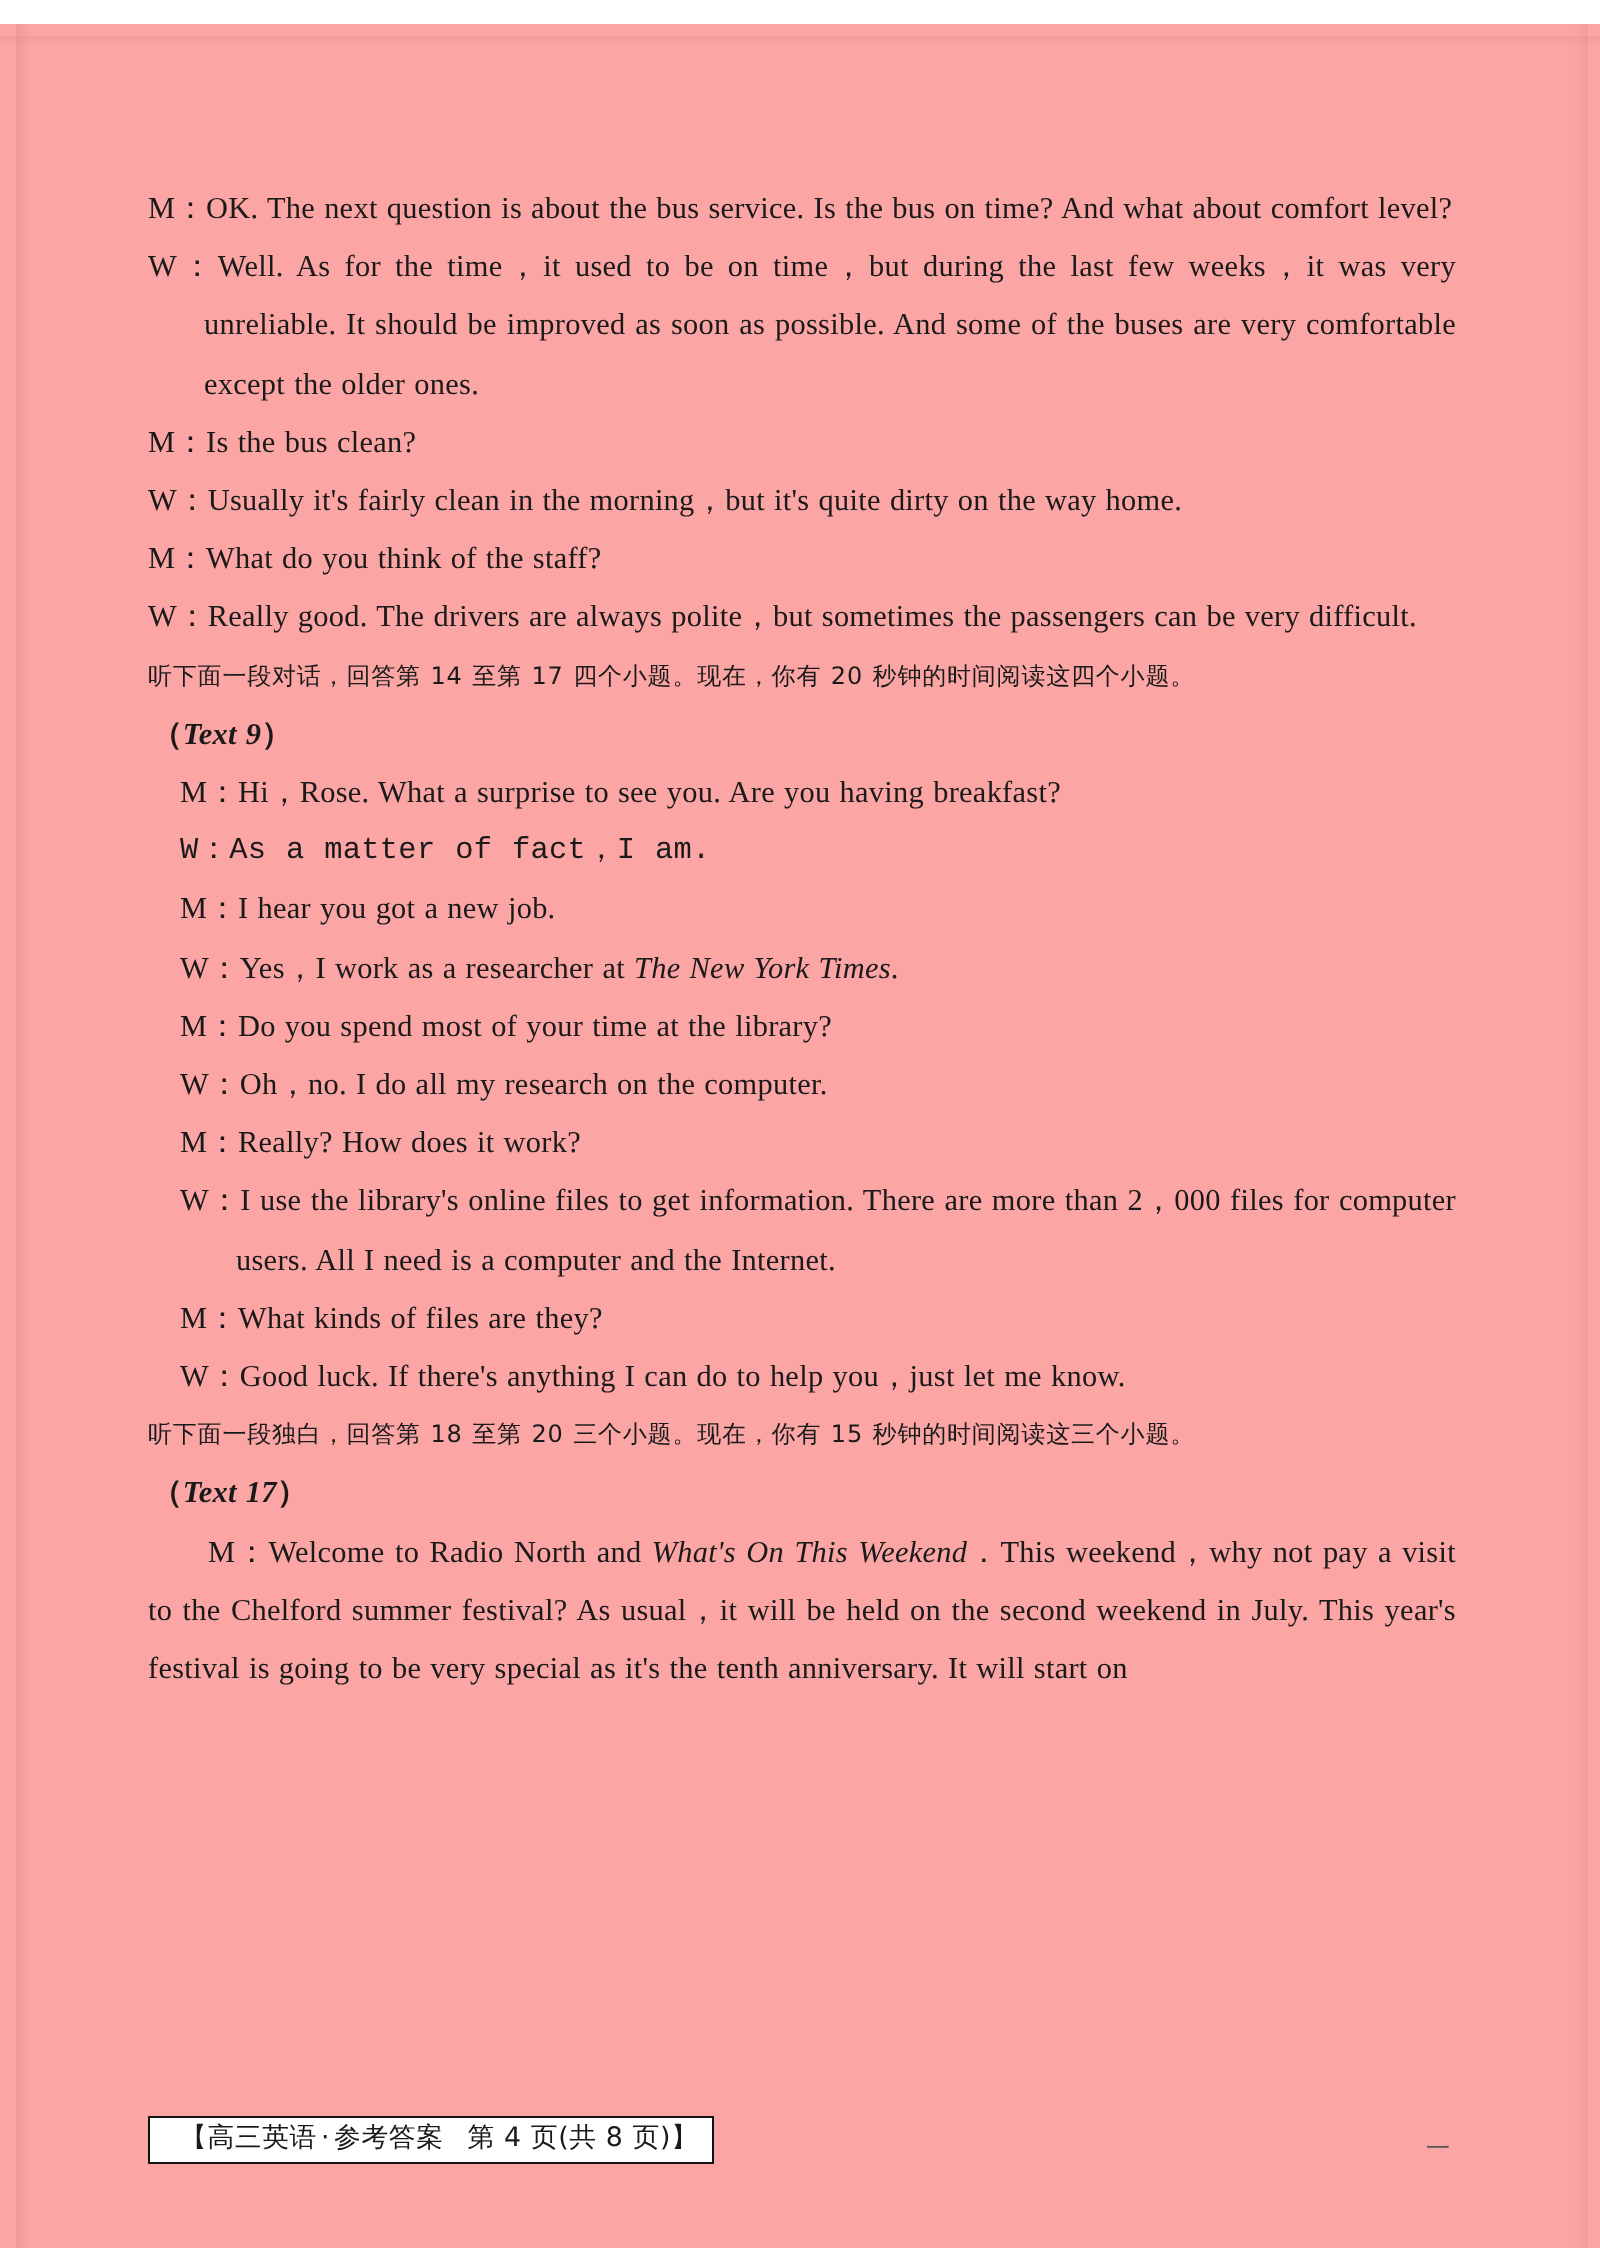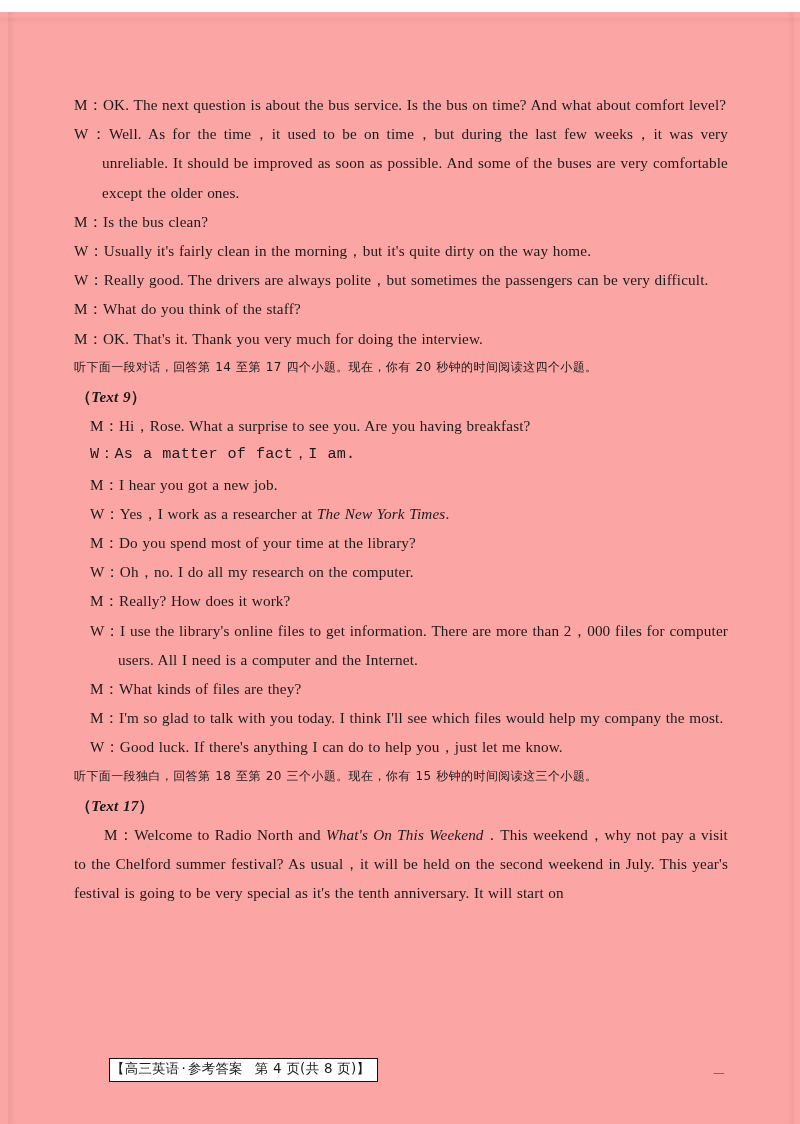--- a/index.html
+++ b/index.html
@@ -65,27 +65,26 @@
   .footer {
     position: absolute;
     left: 74px;
     top: 1046px;
     width: 654px;
     height: 30px;
   }
   .footer-box {
     display: inline-block;
     border: 1px solid #111;
-    padding: 1px 7px 3px 1px;
+    padding: 1px 7px 3px 15px;
     font-family: "DejaVu Sans", "Liberation Sans", sans-serif;
     font-size: 13.4px;
     letter-spacing: 0.3px;
     background: #fff;
     position: relative;
-    margin-left: 35px;
   }
   .footer-box .sep {
     padding: 0 2px;
   }
   .footer-box .pg {
     padding-left: 12px;
   }
   .footer-right {
     position: absolute;
     right: 2px;
@@ -123,38 +122,36 @@
   <div class="edge-noise noise-top"></div>
   <div class="edge-noise noise-bottom"></div>
   <div class="edge-noise noise-right"></div>
 
   <div class="content">
 
     <p class="line indent-hang para"><span class="speaker">M：</span><span>OK.  The next question is about the bus service.  Is the bus on time?  And what about comfort level?</span></p>
     <p class="line indent-hang para"><span class="speaker">W：</span><span>Well.  As for the time，it used to be on time，but during the last few weeks，it was very unreliable. It should be improved as soon as possible. And some of the buses are very comfortable except the older ones.</span></p>
     <p class="line indent-hang para"><span class="speaker">M：</span><span>Is the bus clean?</span></p>
     <p class="line indent-hang para"><span class="speaker">W：</span><span>Usually it's fairly clean in the morning，but it's quite dirty on the way home.</span></p>
+    <p class="line indent-hang para"><span class="speaker">M：</span><span>What do you think of the staff?</span></p>
     <p class="line indent-hang para"><span class="speaker">W：</span><span>Really good.  The drivers are always polite，but sometimes the passengers can be very difficult.</span></p>
-    <p class="line indent-hang para"><span class="speaker">M：</span><span>What do you think of the staff?</span></p>
-    <p class="line indent-hang para"><span class="speaker">M：</span><span>OK.  That's it.  Thank you very much for doing the interview.</span></p>
 
     <p class="line cn para">听下面一段对话，回答第 14 至第 17 四个小题。现在，你有 20 秒钟的时间阅读这四个小题。</p>
 
     <p class="line label-line para"><span>（</span><span class="italic">Text</span><span class="italic"> 9</span><span>）</span></p>
 
     <p class="line indent-hang para" style="padding-left:44px;text-indent:-28px;"><span class="speaker">M：</span><span>Hi，Rose.  What a surprise to see you. Are you having breakfast?</span></p>
     <p class="line indent-hang para" style="padding-left:44px;text-indent:-28px;font-family:Liberation Mono, monospace;"><span class="speaker">W：</span><span>As a matter of fact，I am.</span></p>
     <p class="line indent-hang para" style="padding-left:44px;text-indent:-28px;"><span class="speaker">M：</span><span>I hear you got a new job.</span></p>
     <p class="line indent-hang para" style="padding-left:44px;text-indent:-28px;"><span class="speaker">W：</span><span>Yes，I work as a researcher at </span><span class="italic">The New York Times</span><span>.</span></p>
     <p class="line indent-hang para" style="padding-left:44px;text-indent:-28px;"><span class="speaker">M：</span><span>Do you spend most of your time at the library?</span></p>
     <p class="line indent-hang para" style="padding-left:44px;text-indent:-28px;"><span class="speaker">W：</span><span>Oh，no.  I do all my research on the computer.</span></p>
     <p class="line indent-hang para" style="padding-left:44px;text-indent:-28px;"><span class="speaker">M：</span><span>Really?  How does it work?</span></p>
     <p class="line indent-hang para" style="padding-left:44px;text-indent:-28px;"><span class="speaker">W：</span><span>I use the library's online files to get information.  There are more than 2，000 files for computer users.  All I need is a computer and the Internet.</span></p>
     <p class="line indent-hang para" style="padding-left:44px;text-indent:-28px;"><span class="speaker">M：</span><span>What kinds of files are they?</span></p>
-    <p class="line indent-hang para" style="padding-left:44px;text-indent:-28px;"><span class="speaker">M：</span><span>I'm so glad to talk with you today.  I think I'll see which files would help my company the most.</span></p>
     <p class="line indent-hang para" style="padding-left:44px;text-indent:-28px;"><span class="speaker">W：</span><span>Good luck.  If there's anything I can do to help you，just let me know.</span></p>
 
     <p class="line cn para">听下面一段独白，回答第 18 至第 20 三个小题。现在，你有 15 秒钟的时间阅读这三个小题。</p>
 
     <p class="line label-line para"><span>（</span><span class="italic">Text</span><span class="italic"> 17</span><span>）</span></p>
 
     <p class="line indent-first para"><span class="speaker">M：</span><span>Welcome to Radio North and </span><span class="italic">What's On This Weekend</span><span>．This weekend，why not pay a visit to the Chelford summer festival? As usual，it will be held on the second weekend in July. This year's festival is going to be very special as it's the tenth anniversary.  It will start on</span></p>
 
   </div>
 

